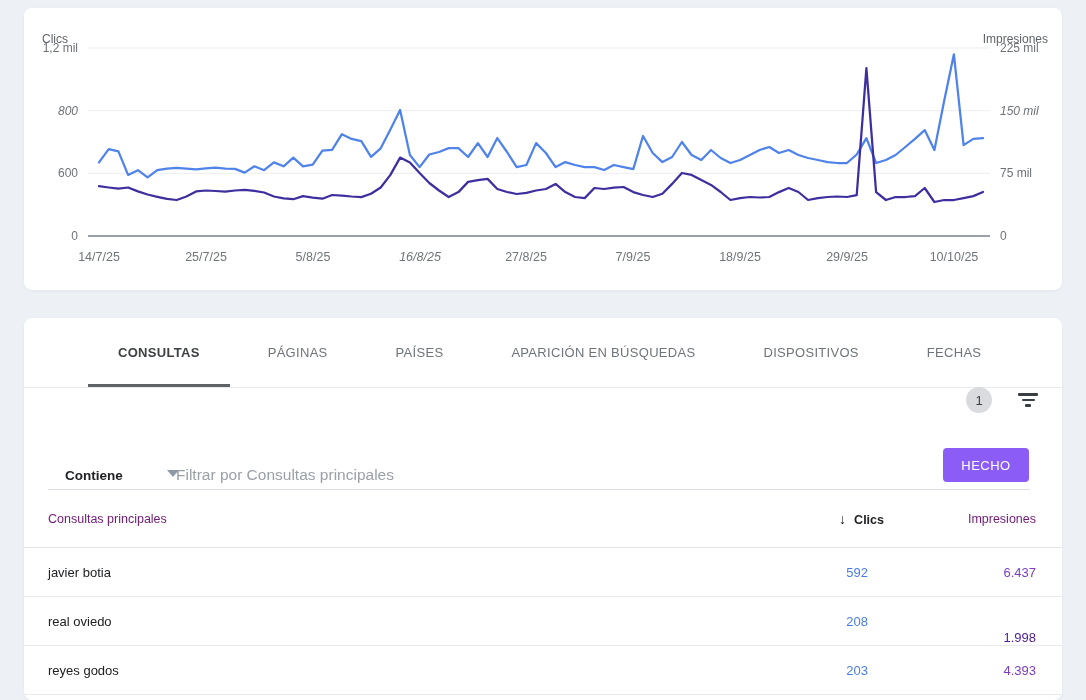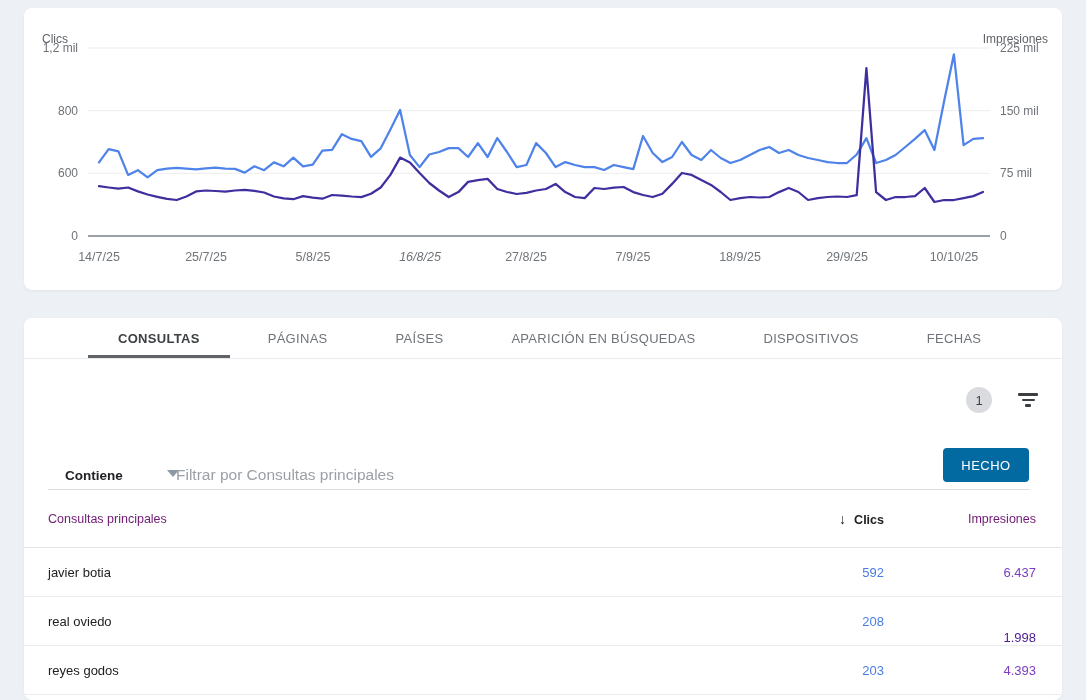--- a/index.html
+++ b/index.html
@@ -16,27 +16,27 @@
   }
   
   .chart-card { left:24px; top:8px; width:1038px; height:282px; }
   .chart-card svg { position:absolute; left:0; top:0; }
   .axis-title { position:absolute; top:31px; transform:translateY(-50%); font-size:12px; color:#5f6368; }
   .axis-title.left { left:18px; }
   .axis-title.right { right:14px; }
   .ytick { position:absolute; font-size:12px; color:#6e7277; transform:translateY(-50%); }
   .ytick.l { left:0; width:54px; text-align:right; }
   .ytick.r { left:976px; text-align:left; }
-  .yt0 { top:40px; } .yt1 { top:103px; } .yt2 { top:165px; } .yt3 { top:228px; }
+  .yt0 { top:40px; } .yt1 { top:103px;font-style:italic; } .yt2 { top:165px; } .yt3 { top:228px; }
   .xtick { position:absolute; top:242px; transform:translateX(-50%); font-size:12.5px; color:#70757a; white-space:nowrap; }
   .xt0{left:75px;} .xt1{left:182px;} .xt2{left:289px;} .xt3{left:396px;font-style:italic;} .xt4{left:502px;}
   .xt5{left:609px;} .xt6{left:716px;} .xt7{left:823px;} .xt8{left:930px;}
   
   .table-card { left:24px; top:318px; width:1038px; height:382px; overflow:hidden; }
-  .tabs { display:flex; align-items:stretch; height:41px; border-bottom:1px solid #e9eaec; padding-left:38px; gap:8px;text-align:right; }
+  .tabs { display:flex; align-items:stretch; height:70px; border-bottom:1px solid #e9eaec; padding-left:38px; gap:8px;text-align:right; }
   .tab {
     display:flex; align-items:center; padding:0 30px; font-size:13px; letter-spacing:.3px;
     color:#6f747a; font-weight:500; position:relative; cursor:pointer; white-space:nowrap;
   }
   .tab:first-child { margin-left:26px; }
   .tab.active { color:#3c4043; font-weight:700; }
   .tab.active::after { content:''; position:absolute; left:0; right:0; bottom:0; height:3px; background:#5f6368; }
   .count-badge {
     position:absolute; left:942px; top:69px; width:26px; height:26px; border-radius:50%;
     background:#d9dbdf; display:flex; align-items:center; justify-content:center;
@@ -65,21 +65,21 @@
   .thead { position:absolute; left:0; top:172px; width:100%; height:58px; border-bottom:1px solid #e2e4e7; }
   .th { position:absolute; top:50%; transform:translateY(-50%); font-size:12.5px; color:#701a75; }
   .th-query { left:24px; }
   .th-clics { right:178px; color:#202124; font-weight:700; cursor:pointer; }
   .sort-arrow { font-size:14px; color:#202124; margin-right:8px; font-weight:400; }
   .th-impr { right:26px; cursor:pointer; }
   .rows { position:absolute; left:0; top:230px; width:100%; }
   .row { position:relative; height:49px; border-bottom:1px solid #e9ebee; cursor:pointer; }
   .cell { position:absolute; top:50%; transform:translateY(-50%); font-size:13px; }
   .cell-query { left:24px; color:#202124; }
-  .cell-clics { right:178px; }
+  .cell-clics { right:194px; }
   .cell-impr { right:26px; }
 </style>
 </head>
 <body style="background: rgb(237, 240, 245);">
 
 <div class="card chart-card">
   <div class="axis-title left">Clics</div>
   <div class="axis-title right">Impresiones</div>
 
   <div class="ytick l yt0">1,2 mil</div>
@@ -126,21 +126,21 @@
   <div class="count-badge">1</div>
   <div class="filter-icon">
     <span class="b1"></span>
       <span class="b2"></span>
       <span class="b3"></span>
   </div>
 
   <div class="operator">Contiene</div>
   <div class="dd-arrow"></div>
   <input class="filter-input" type="text" placeholder="Filtrar por Consultas principales" style="">
-  <button class="done-btn" style="background: #0369a1;">HECHO</button>
+  <button class="done-btn" style="background: #8b5cf6;">HECHO</button>
   <div class="input-underline"></div>
 
   <div class="thead">
     <div class="th th-query">Consultas principales</div>
     <div class="th th-clics"><span class="sort-arrow">↓</span><span>Clics</span></div>
     <div class="th th-impr">Impresiones</div>
   </div>
 
   <div class="rows">
     <div class="row">

